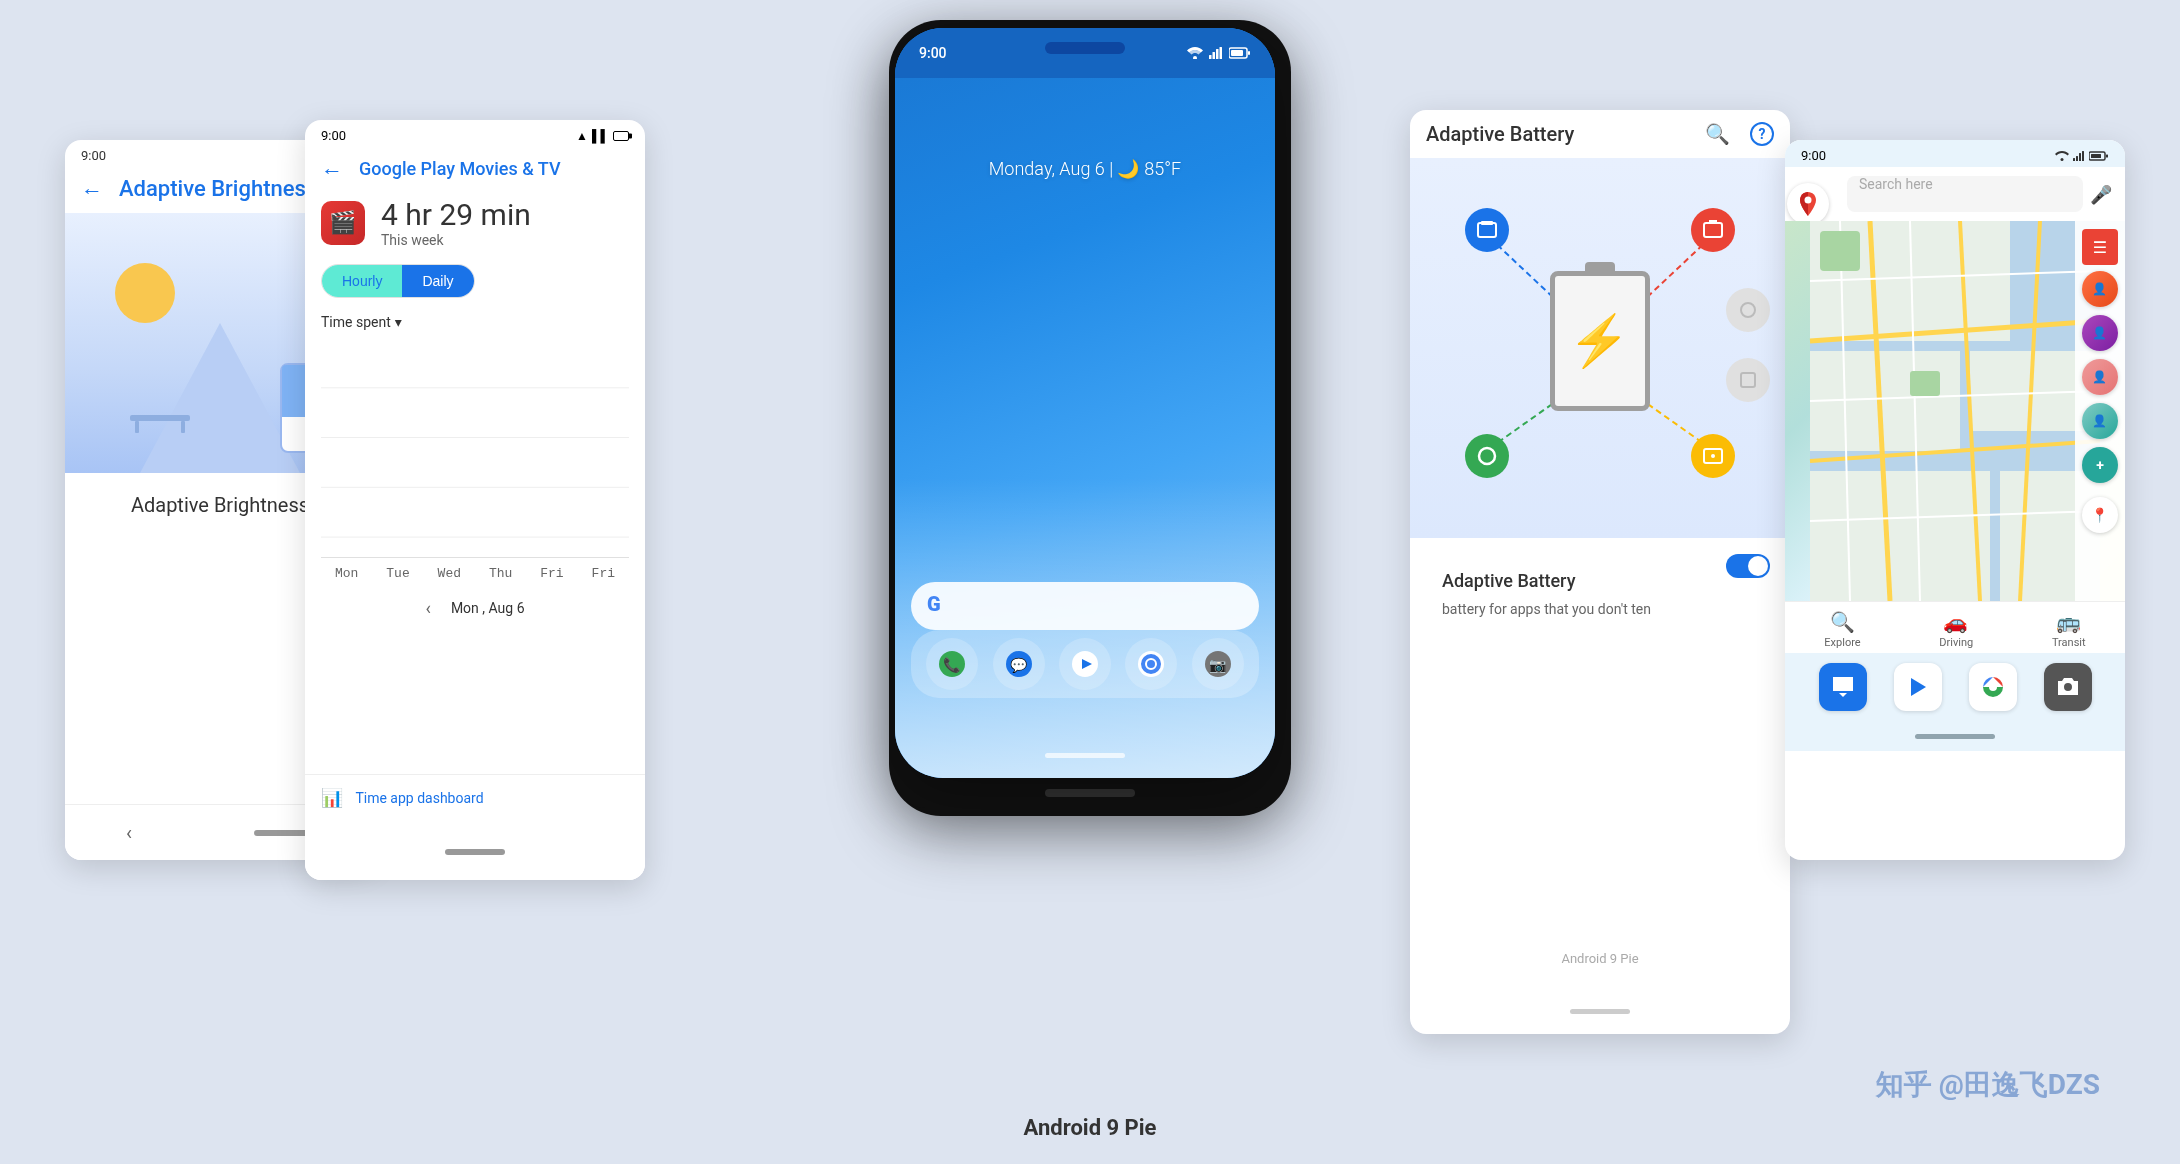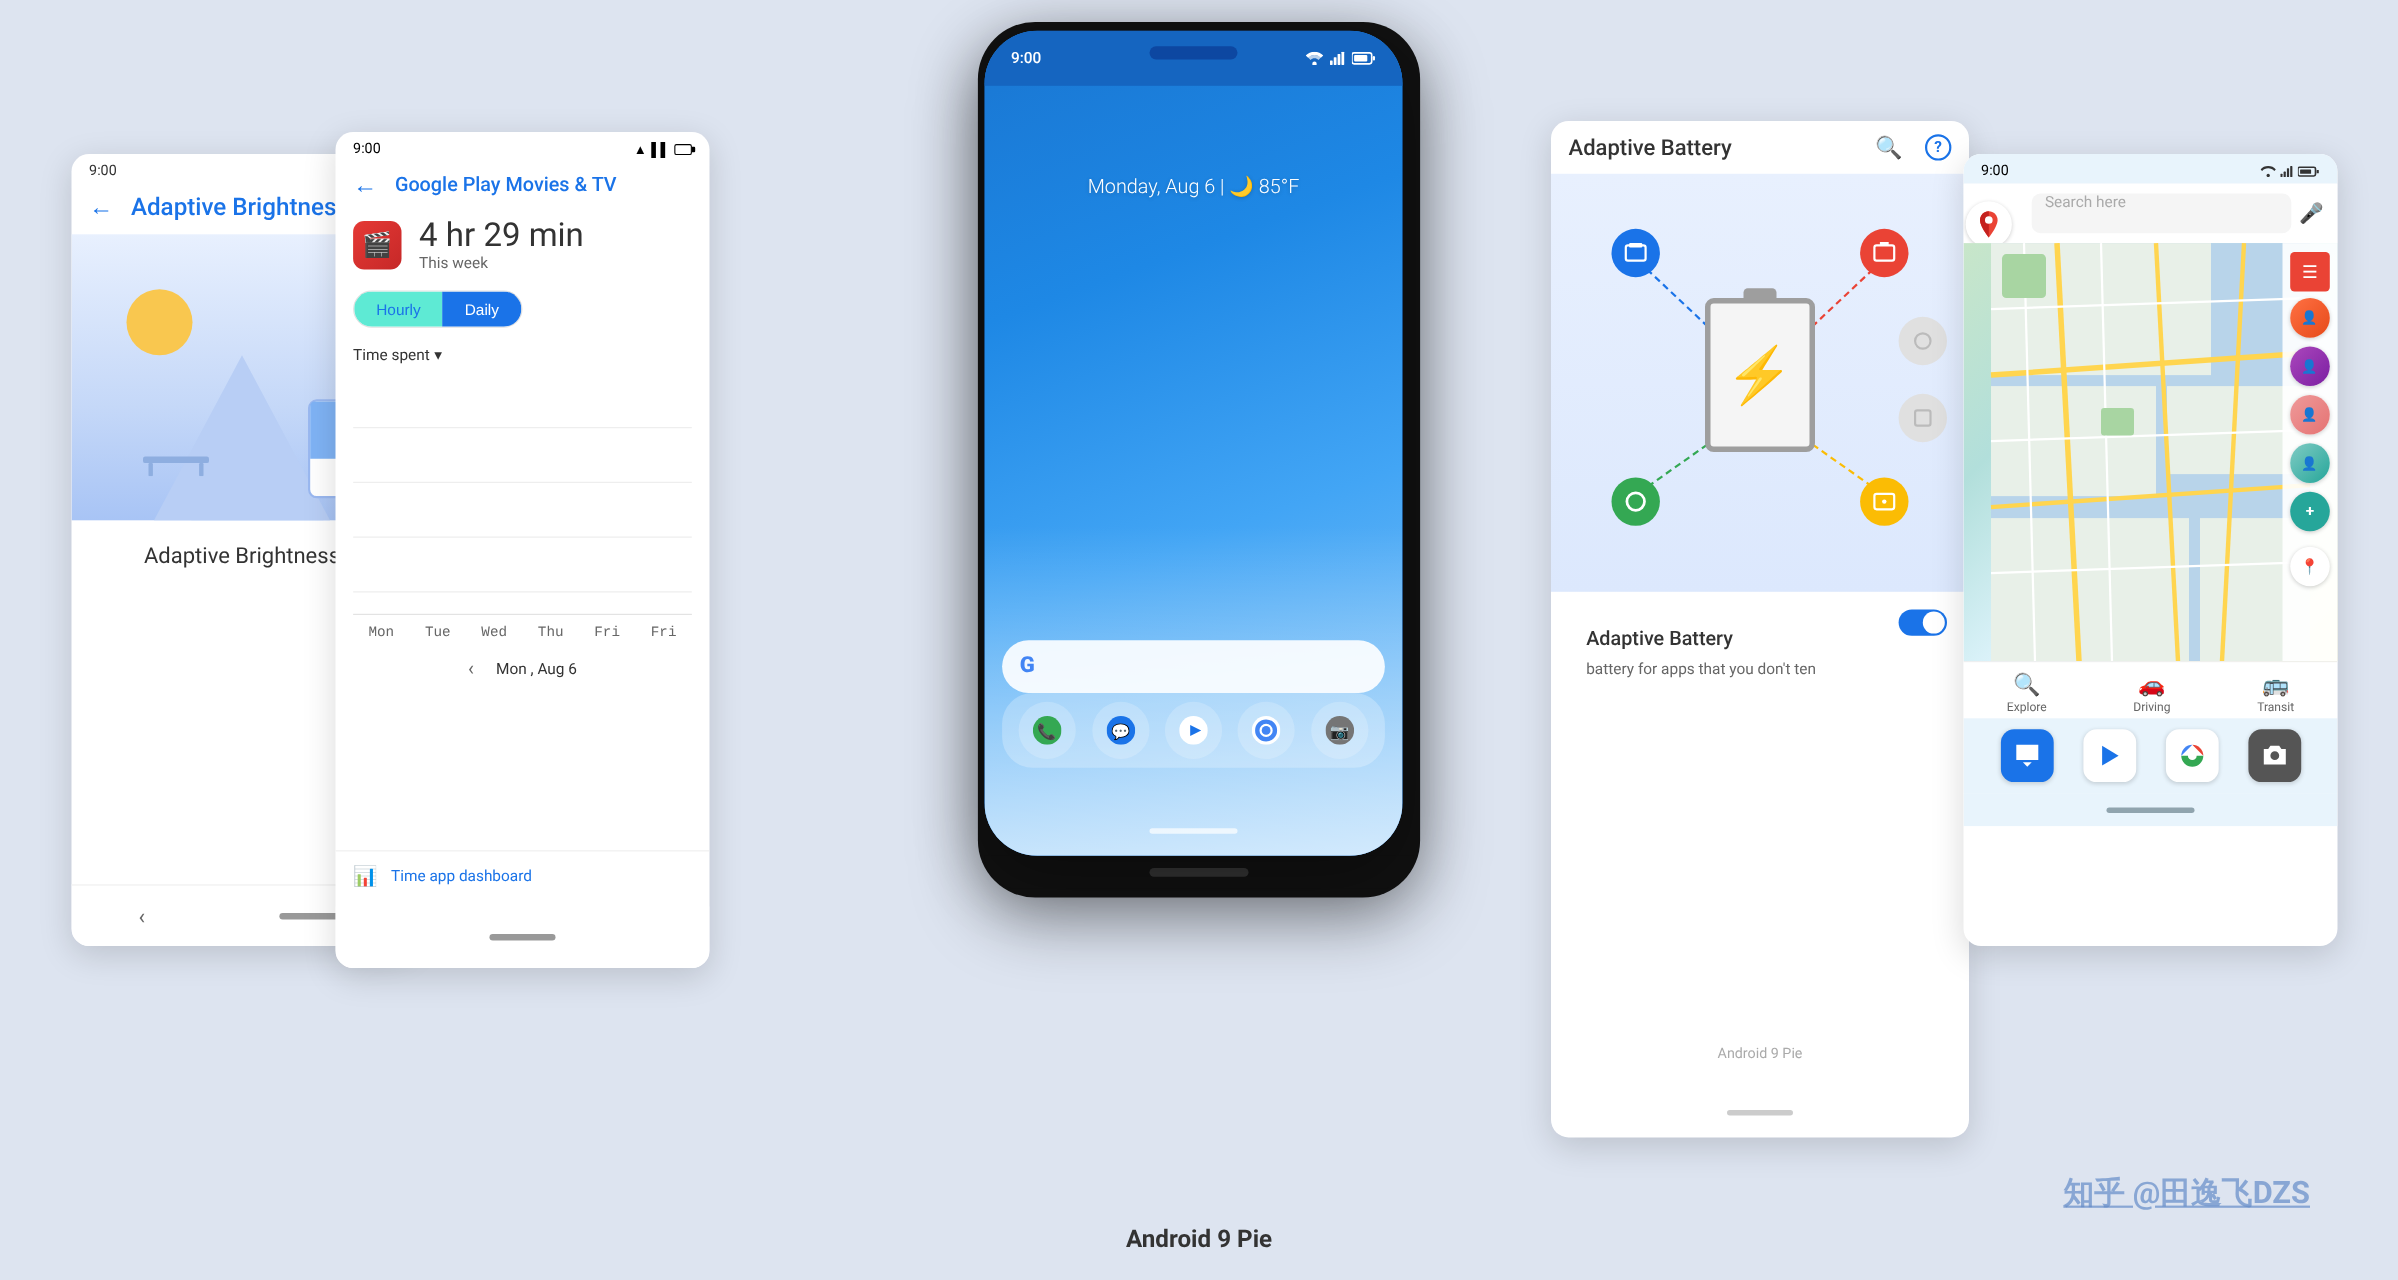--- a/index.html
+++ b/index.html
@@ -716,21 +716,20 @@
     }
 
     
     .watermark {
       position: absolute;
       bottom: 60px;
       right: 80px;
       font-size: 28px;
       color: rgba(100, 140, 200, 0.7);
       font-weight: bold;
-      text-decoration: underline;
     }
 
     
     .status-icons-right {
       display: flex;
       align-items: center;
       gap: 4px;
       font-size: 12px;
     }
 

